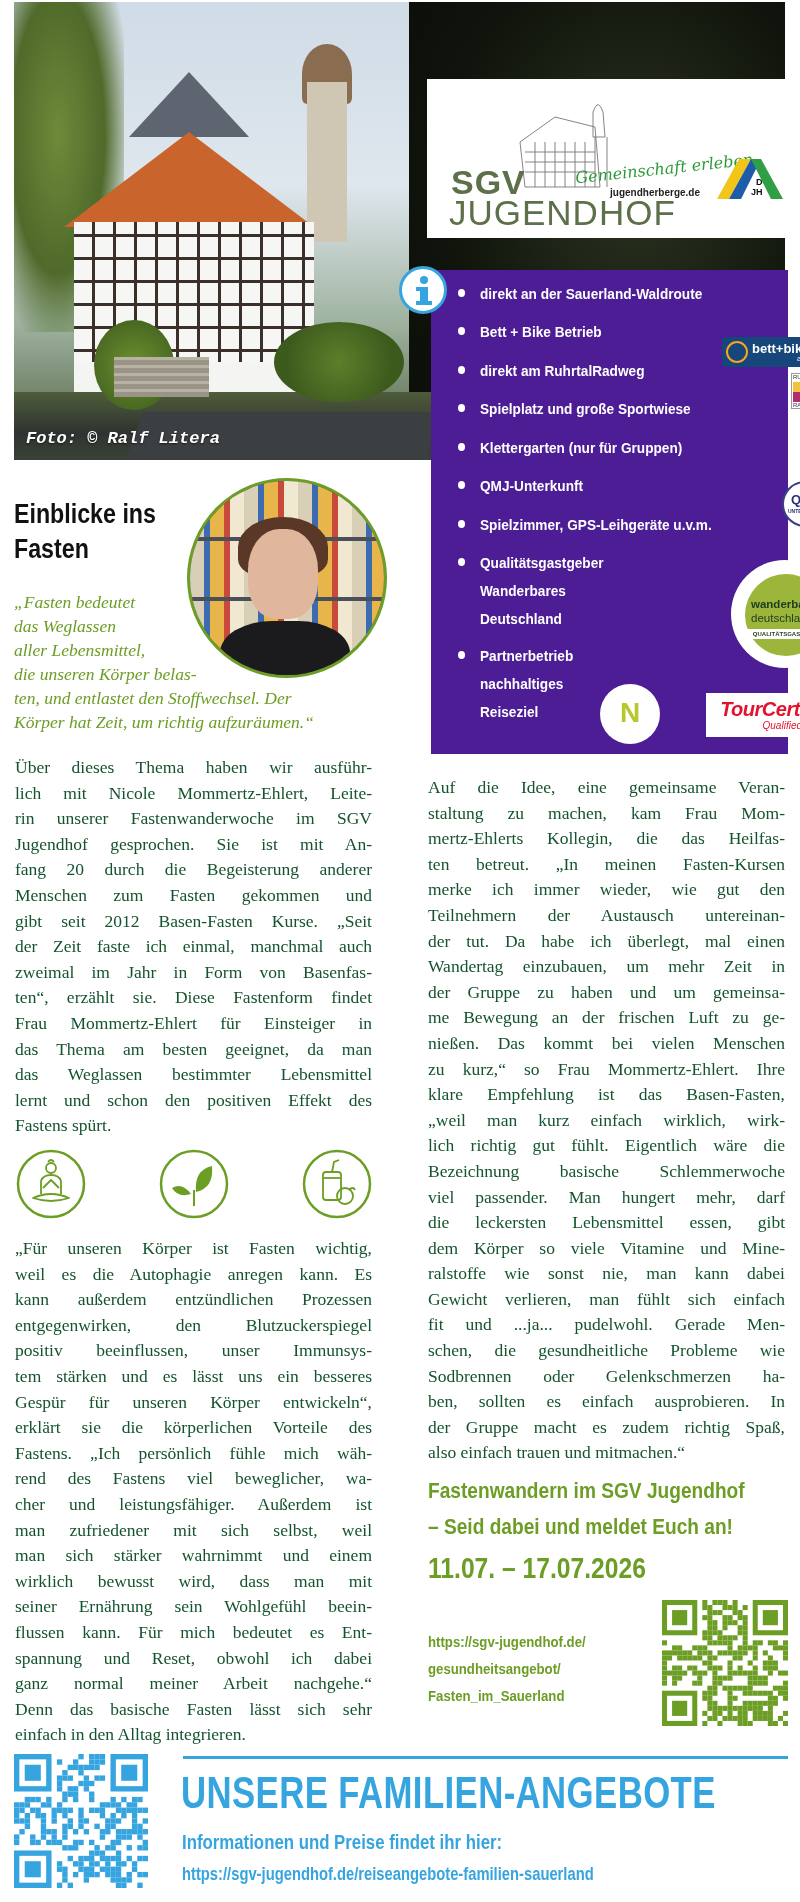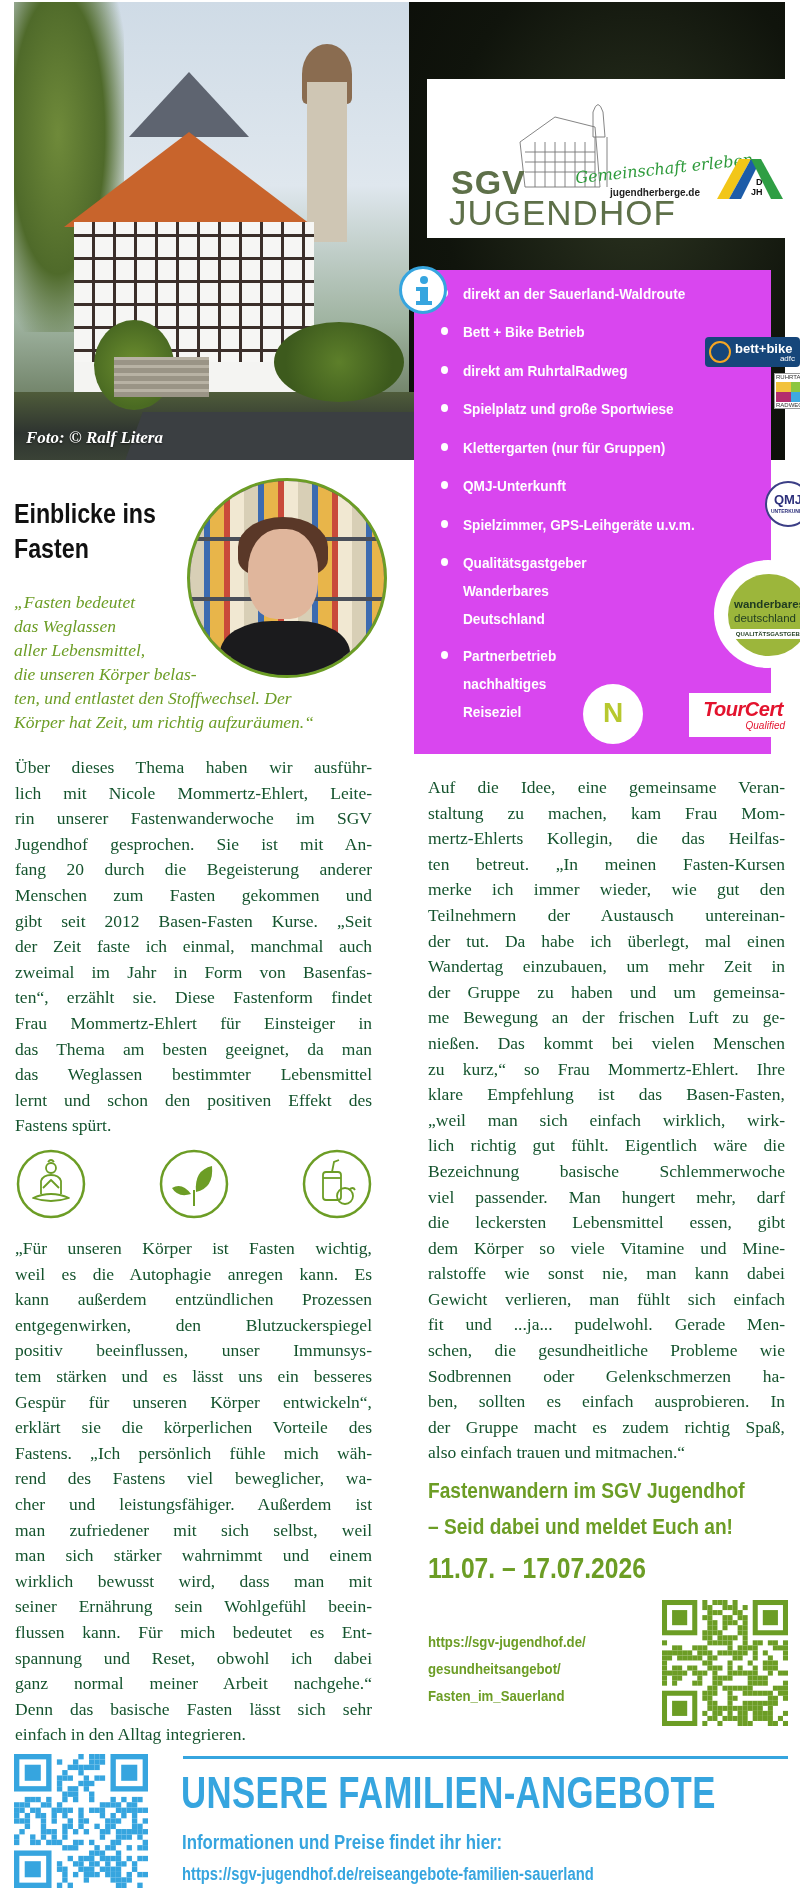--- a/index.html
+++ b/index.html
@@ -29,38 +29,38 @@
   #hero .tower { position: absolute; left: 243px; top: 10px; width: 40px; height: 160px; background: #cfc6b4; }
   #hero .tower-cap { position: absolute; left: 238px; top: -28px; width: 50px; height: 60px;
           background: #8a6c50; border-radius: 50% 50% 10% 10%; }
   #hero .facade { position: absolute; left: 10px; top: 150px; width: 240px; height: 150px; background: #f6f6f4;
           background-image:
             repeating-linear-gradient(90deg, transparent 0 18px, #3b2f2a 18px 21px),
             repeating-linear-gradient(0deg, transparent 0 20px, #3b2f2a 20px 23px); }
   #hero .facade-low { position: absolute; left: 10px; top: 290px; width: 250px; height: 60px; background: #f4f4f2; }
   #hero .stairs { position: absolute; left: 100px; top: 355px; width: 95px; height: 40px;
           background: repeating-linear-gradient(0deg, #9a9486 0 5px, #b8b2a4 5px 8px); }
-  .photo-credit { position: absolute; left: 12px; bottom: 12px; font-family: Liberation Serif, serif;
+  .photo-credit { position: absolute; left: 12px; bottom: 12px; font-family: Liberation Mono, monospace;
           font-style: italic; font-weight: bold; font-size: 17px; color: #ffffff; text-shadow: 0 1px 2px rgba(0,0,0,0.6); }
 
   
   #logo-box { position: absolute; left: 427px; top: 79px; width: 358px; height: 159px; background: #ffffff; }
   .logo-sketch { position: absolute; left: 88px; top: 18px; }
   .logo-sgv { position: absolute; left: 24px; top: 86px; font-family: "Liberation Sans", sans-serif; font-weight: bold;
           font-size: 34px; color: #5e7049; letter-spacing: 1px; line-height: 1; }
   .logo-jugendhof { position: absolute; left: 22px; top: 116px; font-family: "Liberation Sans", sans-serif;
           font-size: 35px; color: #5e7049; letter-spacing: 1px; line-height: 1; }
   .logo-slogan { position: absolute; left: 148px; top: 80px; font-family: "DejaVu Serif", serif; font-style: italic;
           font-size: 16px; color: #2d9a3a; transform: rotate(-6deg); }
   .logo-url { position: absolute; left: 183px; top: 108px; font-family: "Liberation Sans", sans-serif; font-weight: bold;
           font-size: 10px; color: #1e1e1e; }
   .djh-logo { position: absolute; left: 290px; top: 80px; width: 66px; height: 40px; }
 
   
-  #info-box { position: absolute; left: 414px; top: 270px; width: 357px; height: 484px; background: #d946ef; }
+  #info-box { position: absolute; left: 431px; top: 270px; width: 357px; height: 484px; background: #4c1d95; }
   #info-icon { position: absolute; left: 399px; top: 266px; width: 48px; height: 48px; border-radius: 50%;
           background: #ffffff; border: 3px solid #36a5df; z-index: 3; }
   #info-icon .dot { position: absolute; left: 18px; top: 7px; width: 8px; height: 8px; border-radius: 50%; background: #36a5df; }
   #info-icon .stem { position: absolute; left: 18px; top: 18px; width: 8px; height: 17px; background: #36a5df; }
   #info-icon .base { position: absolute; left: 14px; top: 32px; width: 16px; height: 4px; background: #36a5df; }
   #info-icon .cap { position: absolute; left: 14px; top: 18px; width: 8px; height: 4px; background: #36a5df; }
   .info-list { position: absolute; left: 0; top: 0; width: 100%; height: 100%; list-style: none; }
   .info-item { position: absolute; left: 27px; font-family: "Liberation Sans", sans-serif; font-weight: bold;
           font-size: 15.5px; color: #ffffff; line-height: 28px; transform: scaleX(0.88); transform-origin: left center; white-space: nowrap; }
   .info-item .bullet { display: inline-block; width: 8px; height: 8px; border-radius: 50%; background: #fff;
@@ -341,21 +341,21 @@
     <span class="ln">ten betreut. „In meinen Fasten-Kursen</span>
     <span class="ln">merke ich immer wieder, wie gut den</span>
     <span class="ln">Teilnehmern der Austausch untereinan-</span>
     <span class="ln">der tut. Da habe ich überlegt, mal einen</span>
     <span class="ln">Wandertag einzubauen, um mehr Zeit in</span>
     <span class="ln">der Gruppe zu haben und um gemeinsa-</span>
     <span class="ln">me Bewegung an der frischen Luft zu ge-</span>
     <span class="ln">nießen. Das kommt bei vielen Menschen</span>
     <span class="ln">zu kurz,“ so Frau Mommertz-Ehlert. Ihre</span>
     <span class="ln">klare Empfehlung ist das Basen-Fasten,</span>
-    <span class="ln">„weil man sich einfach wirklich, wirk-</span>
+    <span class="ln">„weil man kurz einfach wirklich, wirk-</span>
     <span class="ln">lich richtig gut fühlt. Eigentlich wäre die</span>
     <span class="ln">Bezeichnung basische Schlemmerwoche</span>
     <span class="ln">viel passender. Man hungert mehr, darf</span>
     <span class="ln">die leckersten Lebensmittel essen, gibt</span>
     <span class="ln">dem Körper so viele Vitamine und Mine-</span>
     <span class="ln">ralstoffe wie sonst nie, man kann dabei</span>
     <span class="ln">Gewicht verlieren, man fühlt sich einfach</span>
     <span class="ln">fit und ...ja... pudelwohl. Gerade Men-</span>
     <span class="ln">schen, die gesundheitliche Probleme wie</span>
     <span class="ln">Sodbrennen oder Gelenkschmerzen ha-</span>

